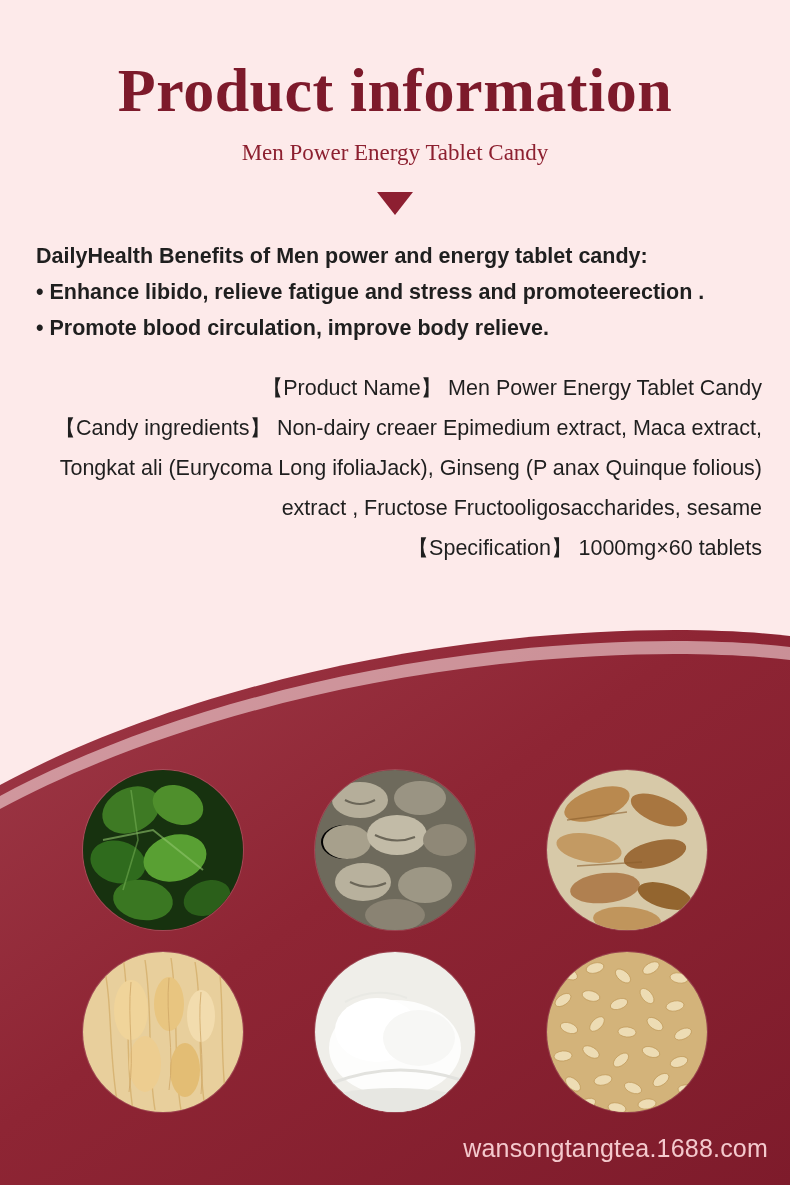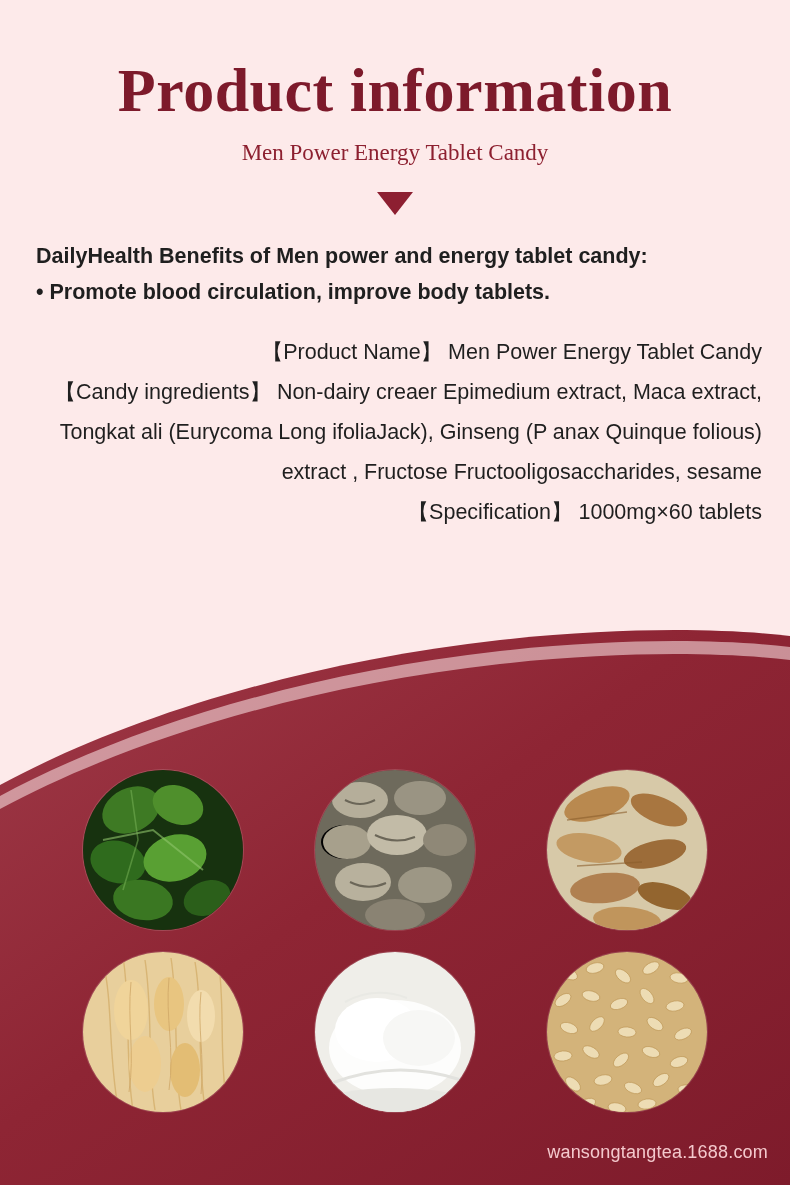--- a/index.html
+++ b/index.html
@@ -134,21 +134,21 @@
     position: relative;
     box-shadow: 0 0 0 1px rgba(255,255,255,0.15);
   }
   .circle svg { display: block; }
 
   
   .watermark {
     position: absolute;
     right: 22px;
     bottom: 22px;
-    font-size: 18px;
+    font-size: 25px;
     color: #f4c9cd;
     font-family: "Liberation Sans", sans-serif;
     z-index: 9;
     letter-spacing: 0.2px;
   }
 </style>
 </head>
 <body>
 
 <div class="page">
@@ -169,21 +169,22 @@
     </svg>
   </div>
 
   <div class="title">Product information</div>
   <div class="subtitle">Men Power Energy Tablet Candy</div>
   <div class="arrow-down"></div>
 
   <div class="body-text">
     <div class="benefits-block">
       <div class="line">DailyHealth Benefits of Men power and energy tablet candy:</div>
-      <div class="line">• Promote blood circulation, improve body tablets.</div>
+      <div class="line">• Enhance libido, relieve fatigue and stress and promoteerection .</div>
+      <div class="line">• Promote blood circulation, improve body relieve.</div>
     </div>
 
     <div class="spec-block">
       <p class="spec-para">
         <span>【Product Name】</span>
         <span>Men Power Energy Tablet Candy</span>
       </p>
       <p class="spec-para">
         <span>【Candy ingredients】</span>
         <span>Non-dairy creaer Epimedium extract, Maca extract, Tongkat ali (Eurycoma Long ifoliaJack), Ginseng (P anax Quinque folious) extract , Fructose Fructooligosaccharides, sesame</span>

